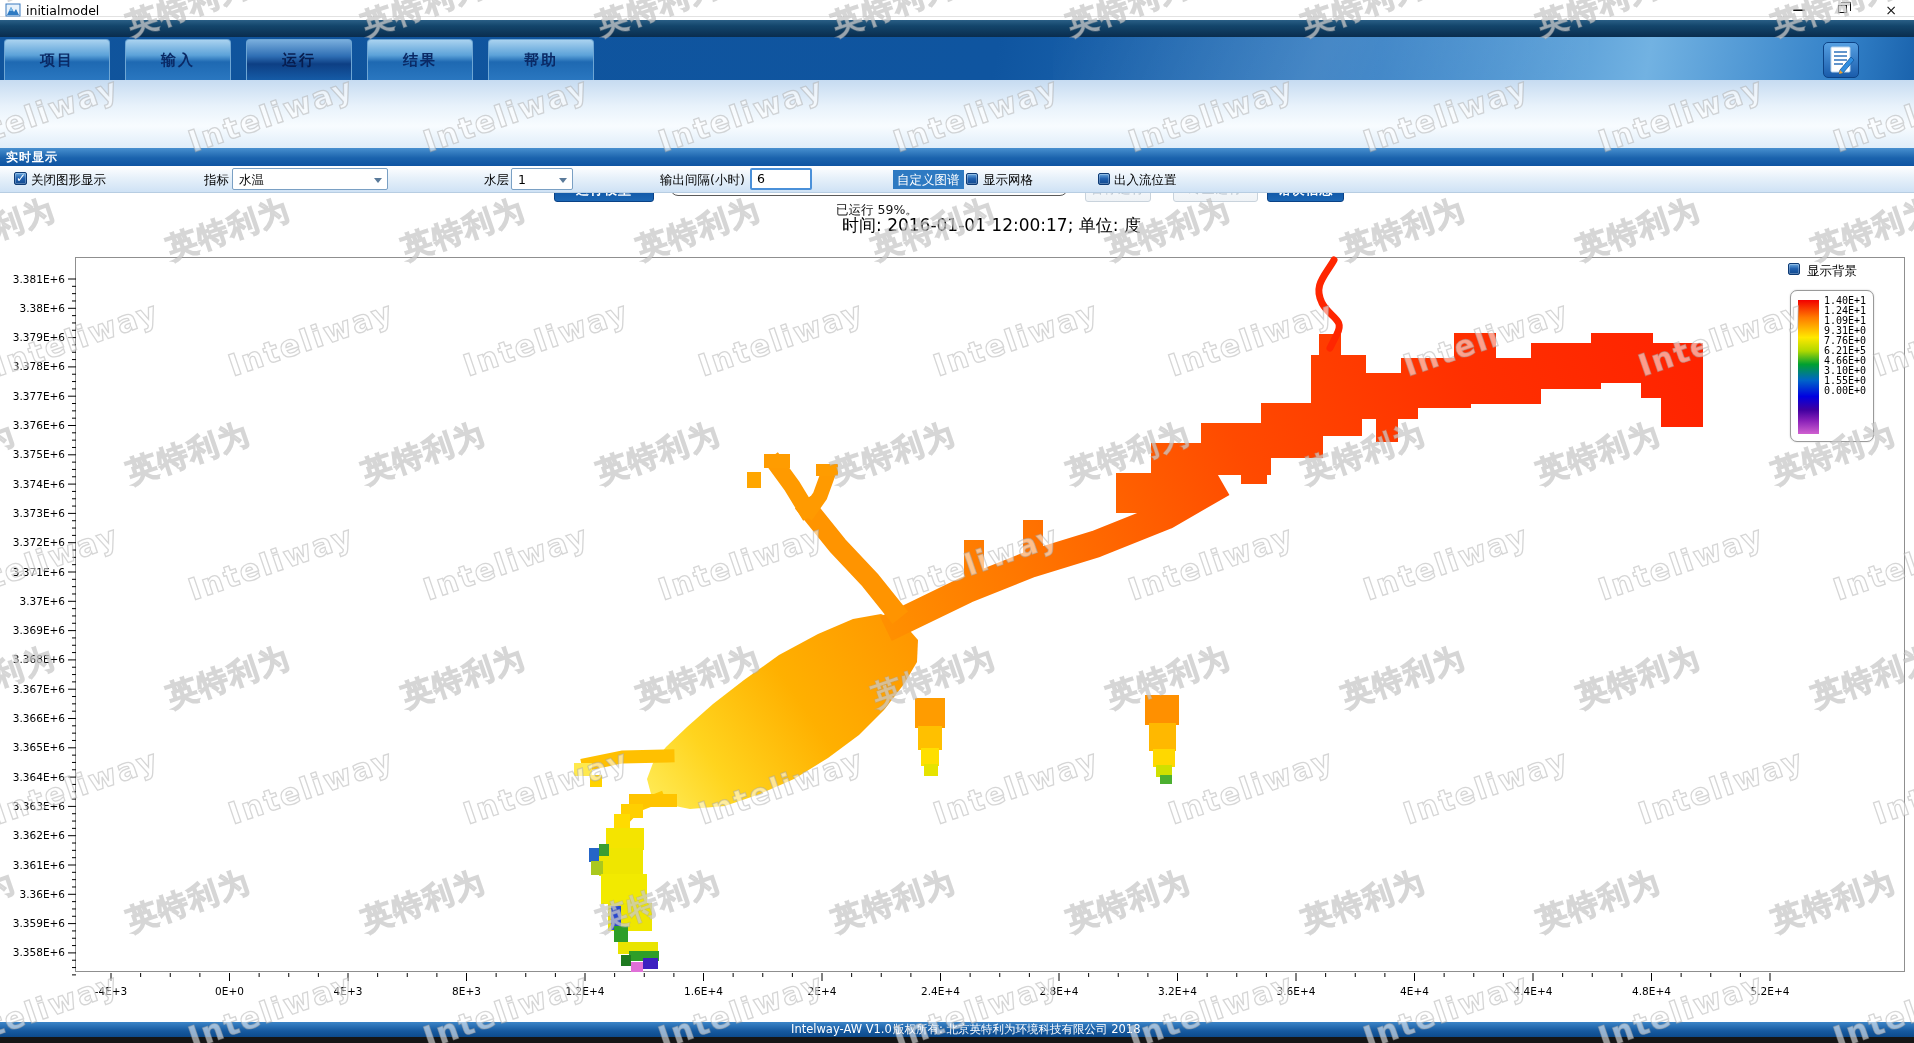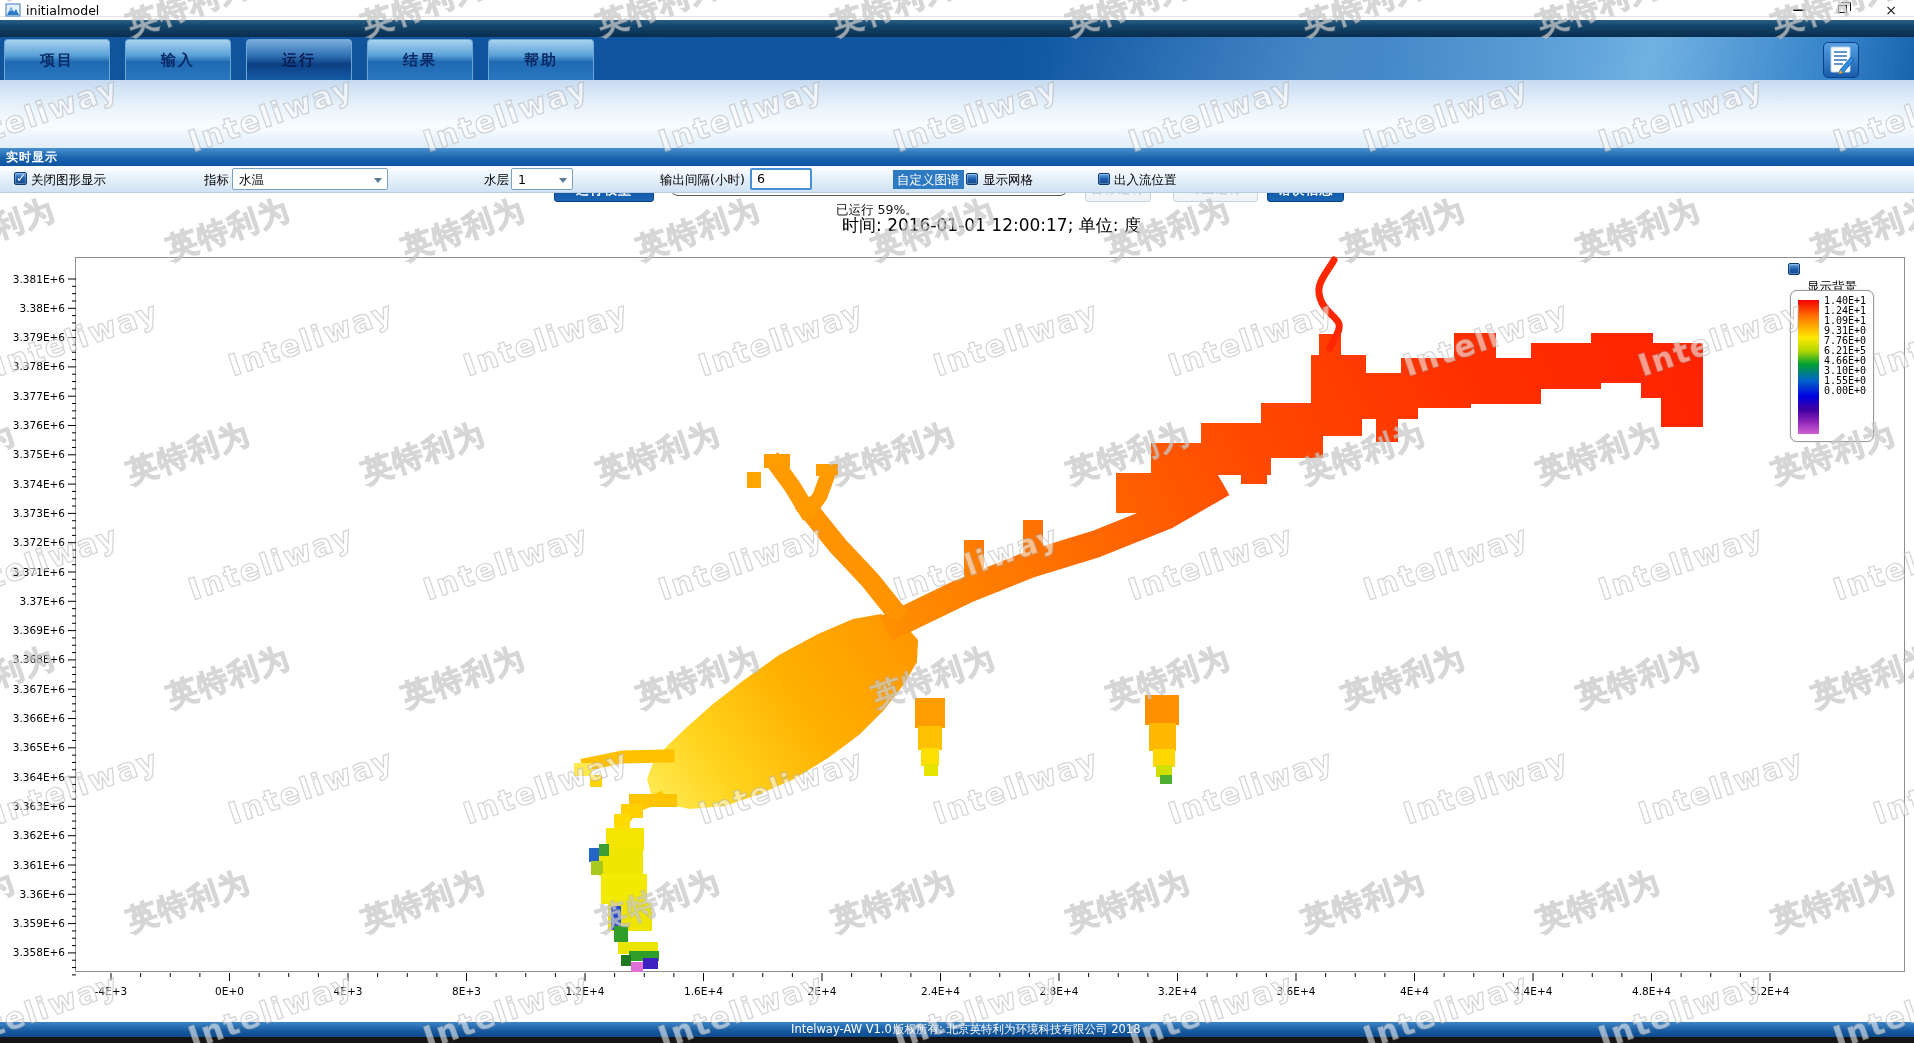--- a/index.html
+++ b/index.html
@@ -76,21 +76,21 @@
     font-size:12.5px; color:#000; padding-left:5px; line-height:18px; }
   .highlight-link { position:absolute; left:893px; top:4px; height:19px; padding:0 4px; background:#2e7ac2;
     color:#fff; font-size:12.5px; line-height:19px; cursor:pointer; }
 
   
   #time-line { position:absolute; left:842px; top:214px; font-size:17px; color:#000;text-align:center; }
   .plot { position:absolute; left:75px; top:257px; width:1830px; height:715px; border:1px solid #8f8f8f; background:#fff; }
   .plot svg { position:absolute; left:0; top:0; overflow:visible; }
   .legend-toggle { position:absolute; left:1712px; top:4px; height:16px; }
   .legend-toggle .cb { left:0; top:1px; width:12px; height:12px; }
-  .legend-toggle .lt-label { position:absolute; left:19px; top:1px; font-size:12.5px; color:#000; white-space:nowrap;margin-top:16px; }
+  .legend-toggle .lt-label { position:absolute; left:19px; top:1px; font-size:12.5px; color:#000; white-space:nowrap; }
   .legend-box { position:absolute; left:1714px; top:32px; width:84px; height:152px; background:#fff;
     border:1px solid #9a9a9a; border-radius:7px; box-shadow:0 0 2px rgba(0,0,0,.2); }
   .legend-bar { position:absolute; left:7px; top:9px; width:21px; height:134px;
     background:linear-gradient(180deg,#f20000 0%,#ff7a00 13%,#ffe800 28%,#b0d800 38%,#00a030 48%,#0064c8 60%,#0000e0 72%,#4000a0 82%,#8820b8 90%,#d060d0 100%); }
   .legend-vals { position:absolute; left:33px; top:5px; width:50px; height:142px; display:flex; flex-direction:column; justify-content:flex-start; }
   .legend-vals span { font-size:10px; font-family:"DejaVu Sans Mono","Liberation Mono",monospace; color:#000; line-height:10px; }
 
   
   .statusbar { position:absolute; left:0; top:1022px; width:1914px; height:15px;
     background:linear-gradient(180deg,#3c85c8 0%,#16599f 60%,#0d4a8c 100%); color:#fff; font-size:11.5px; line-height:15px; }

